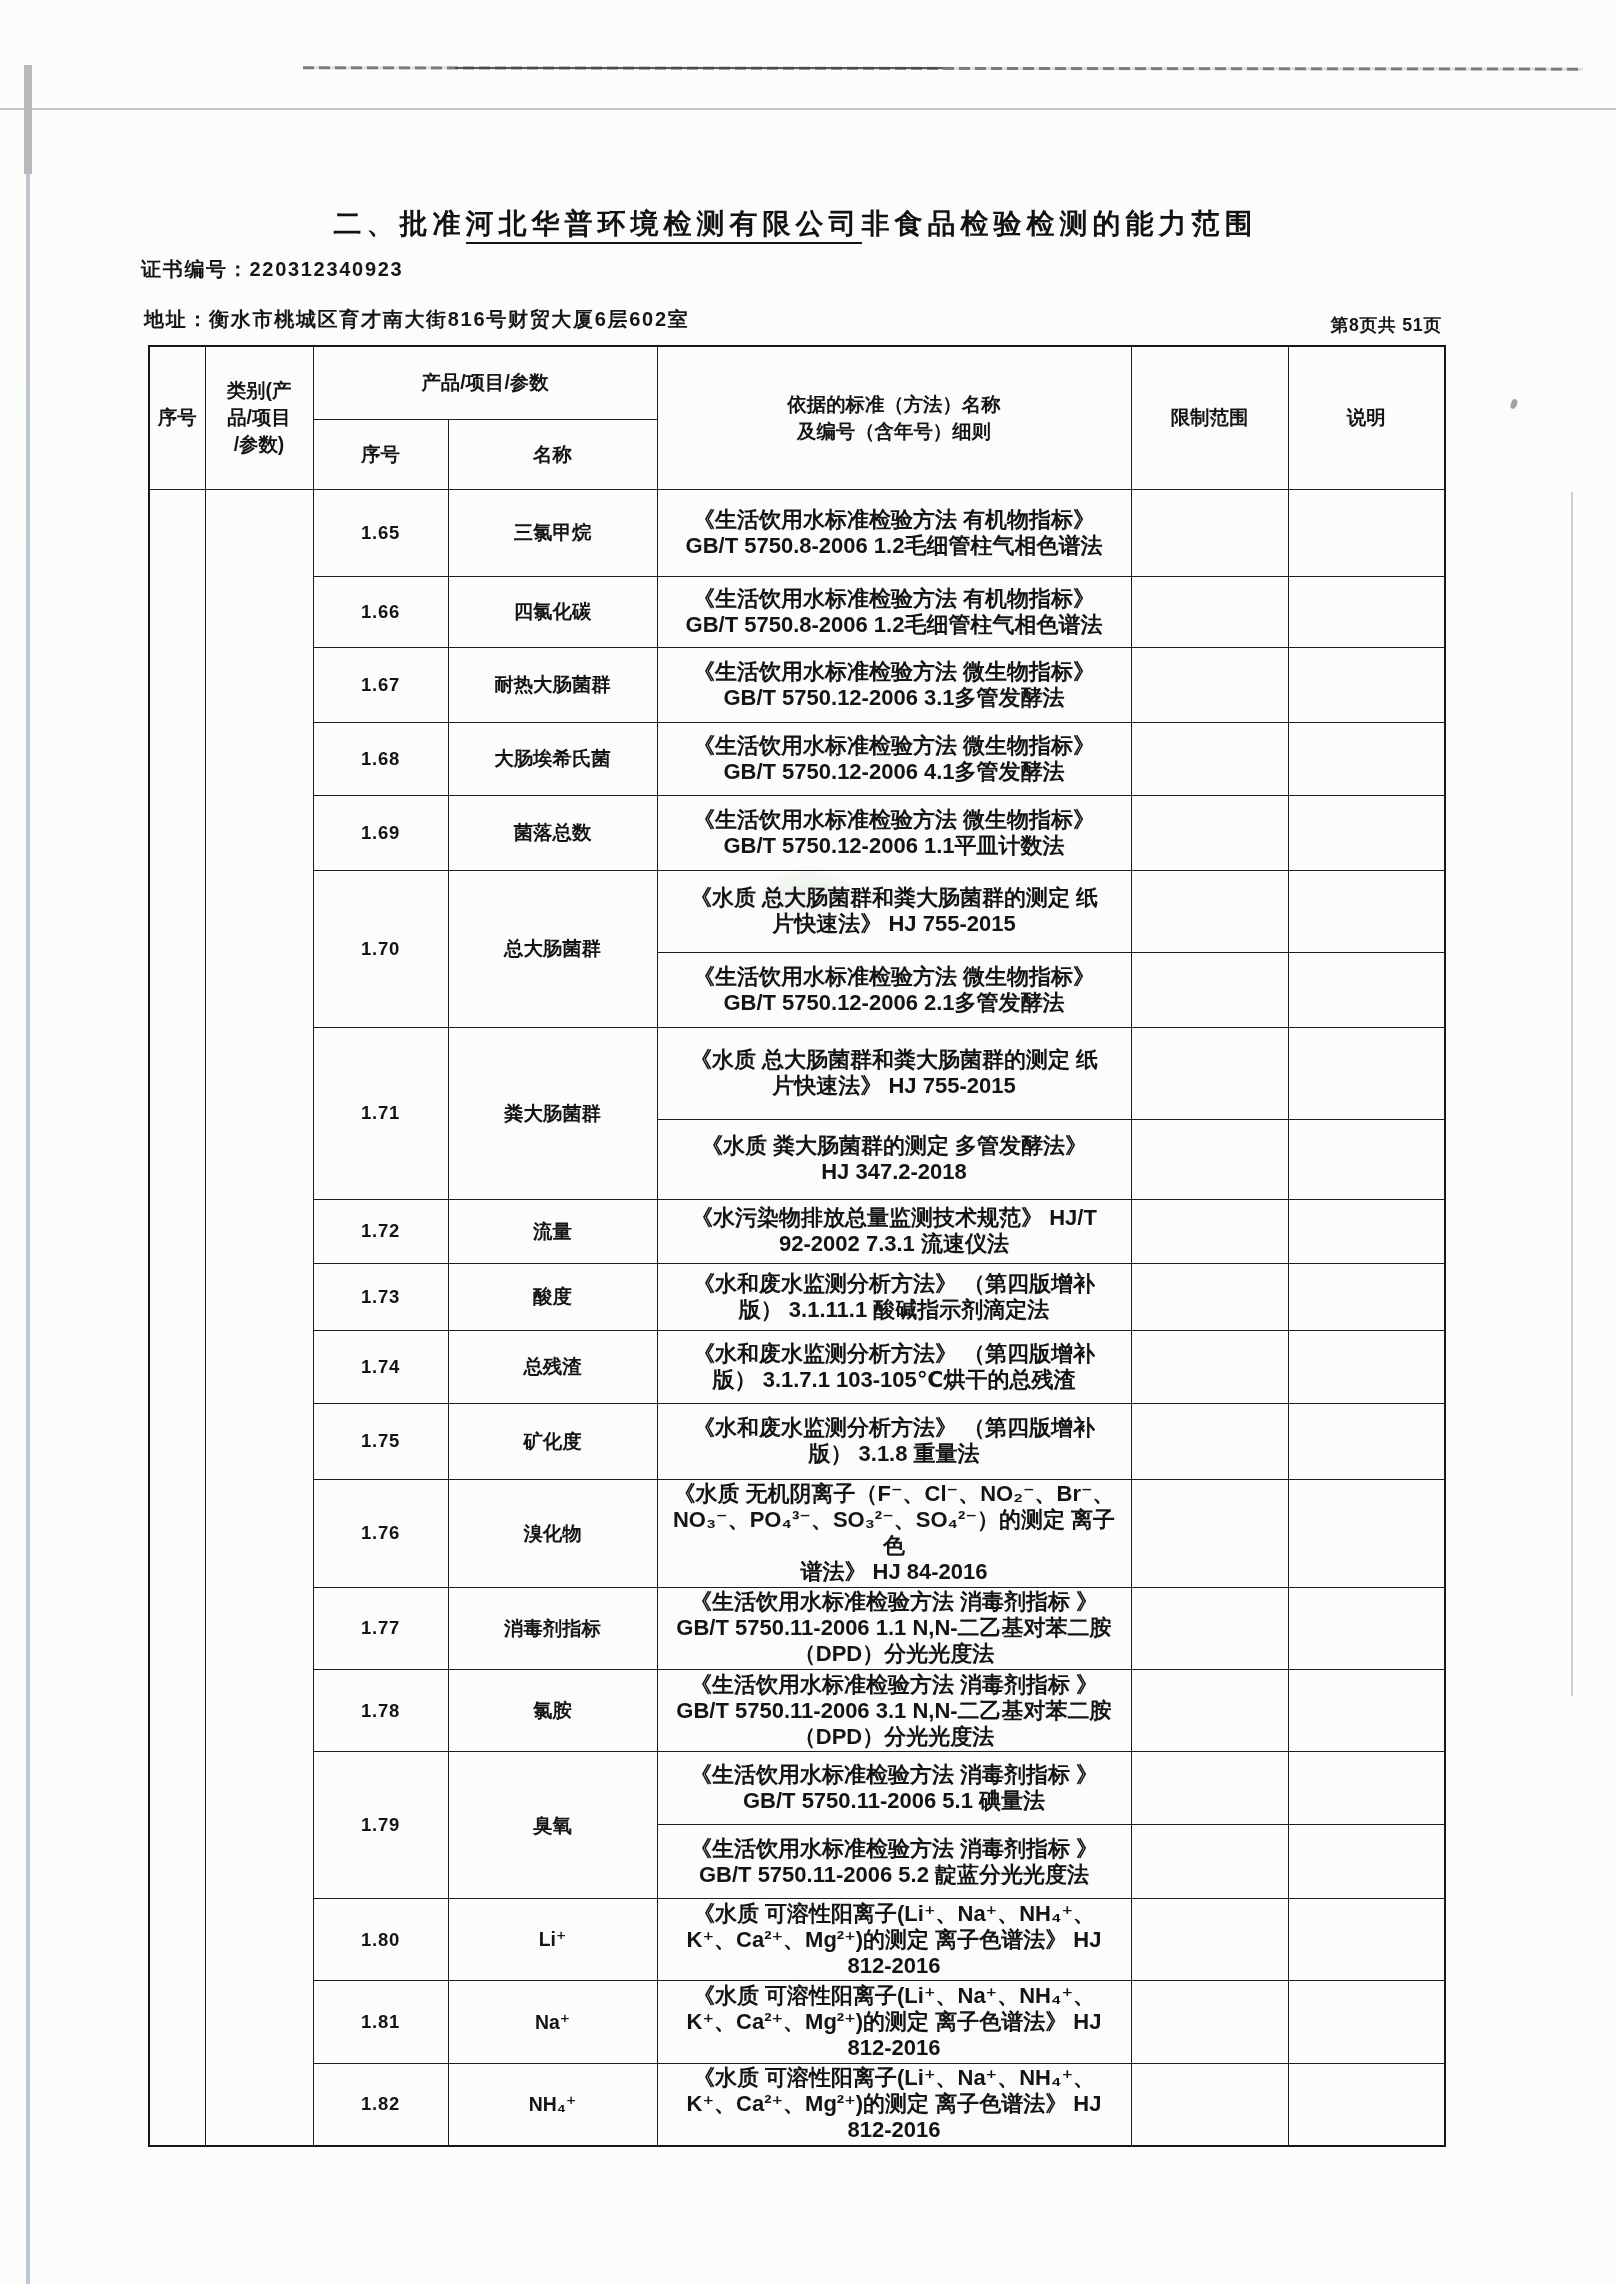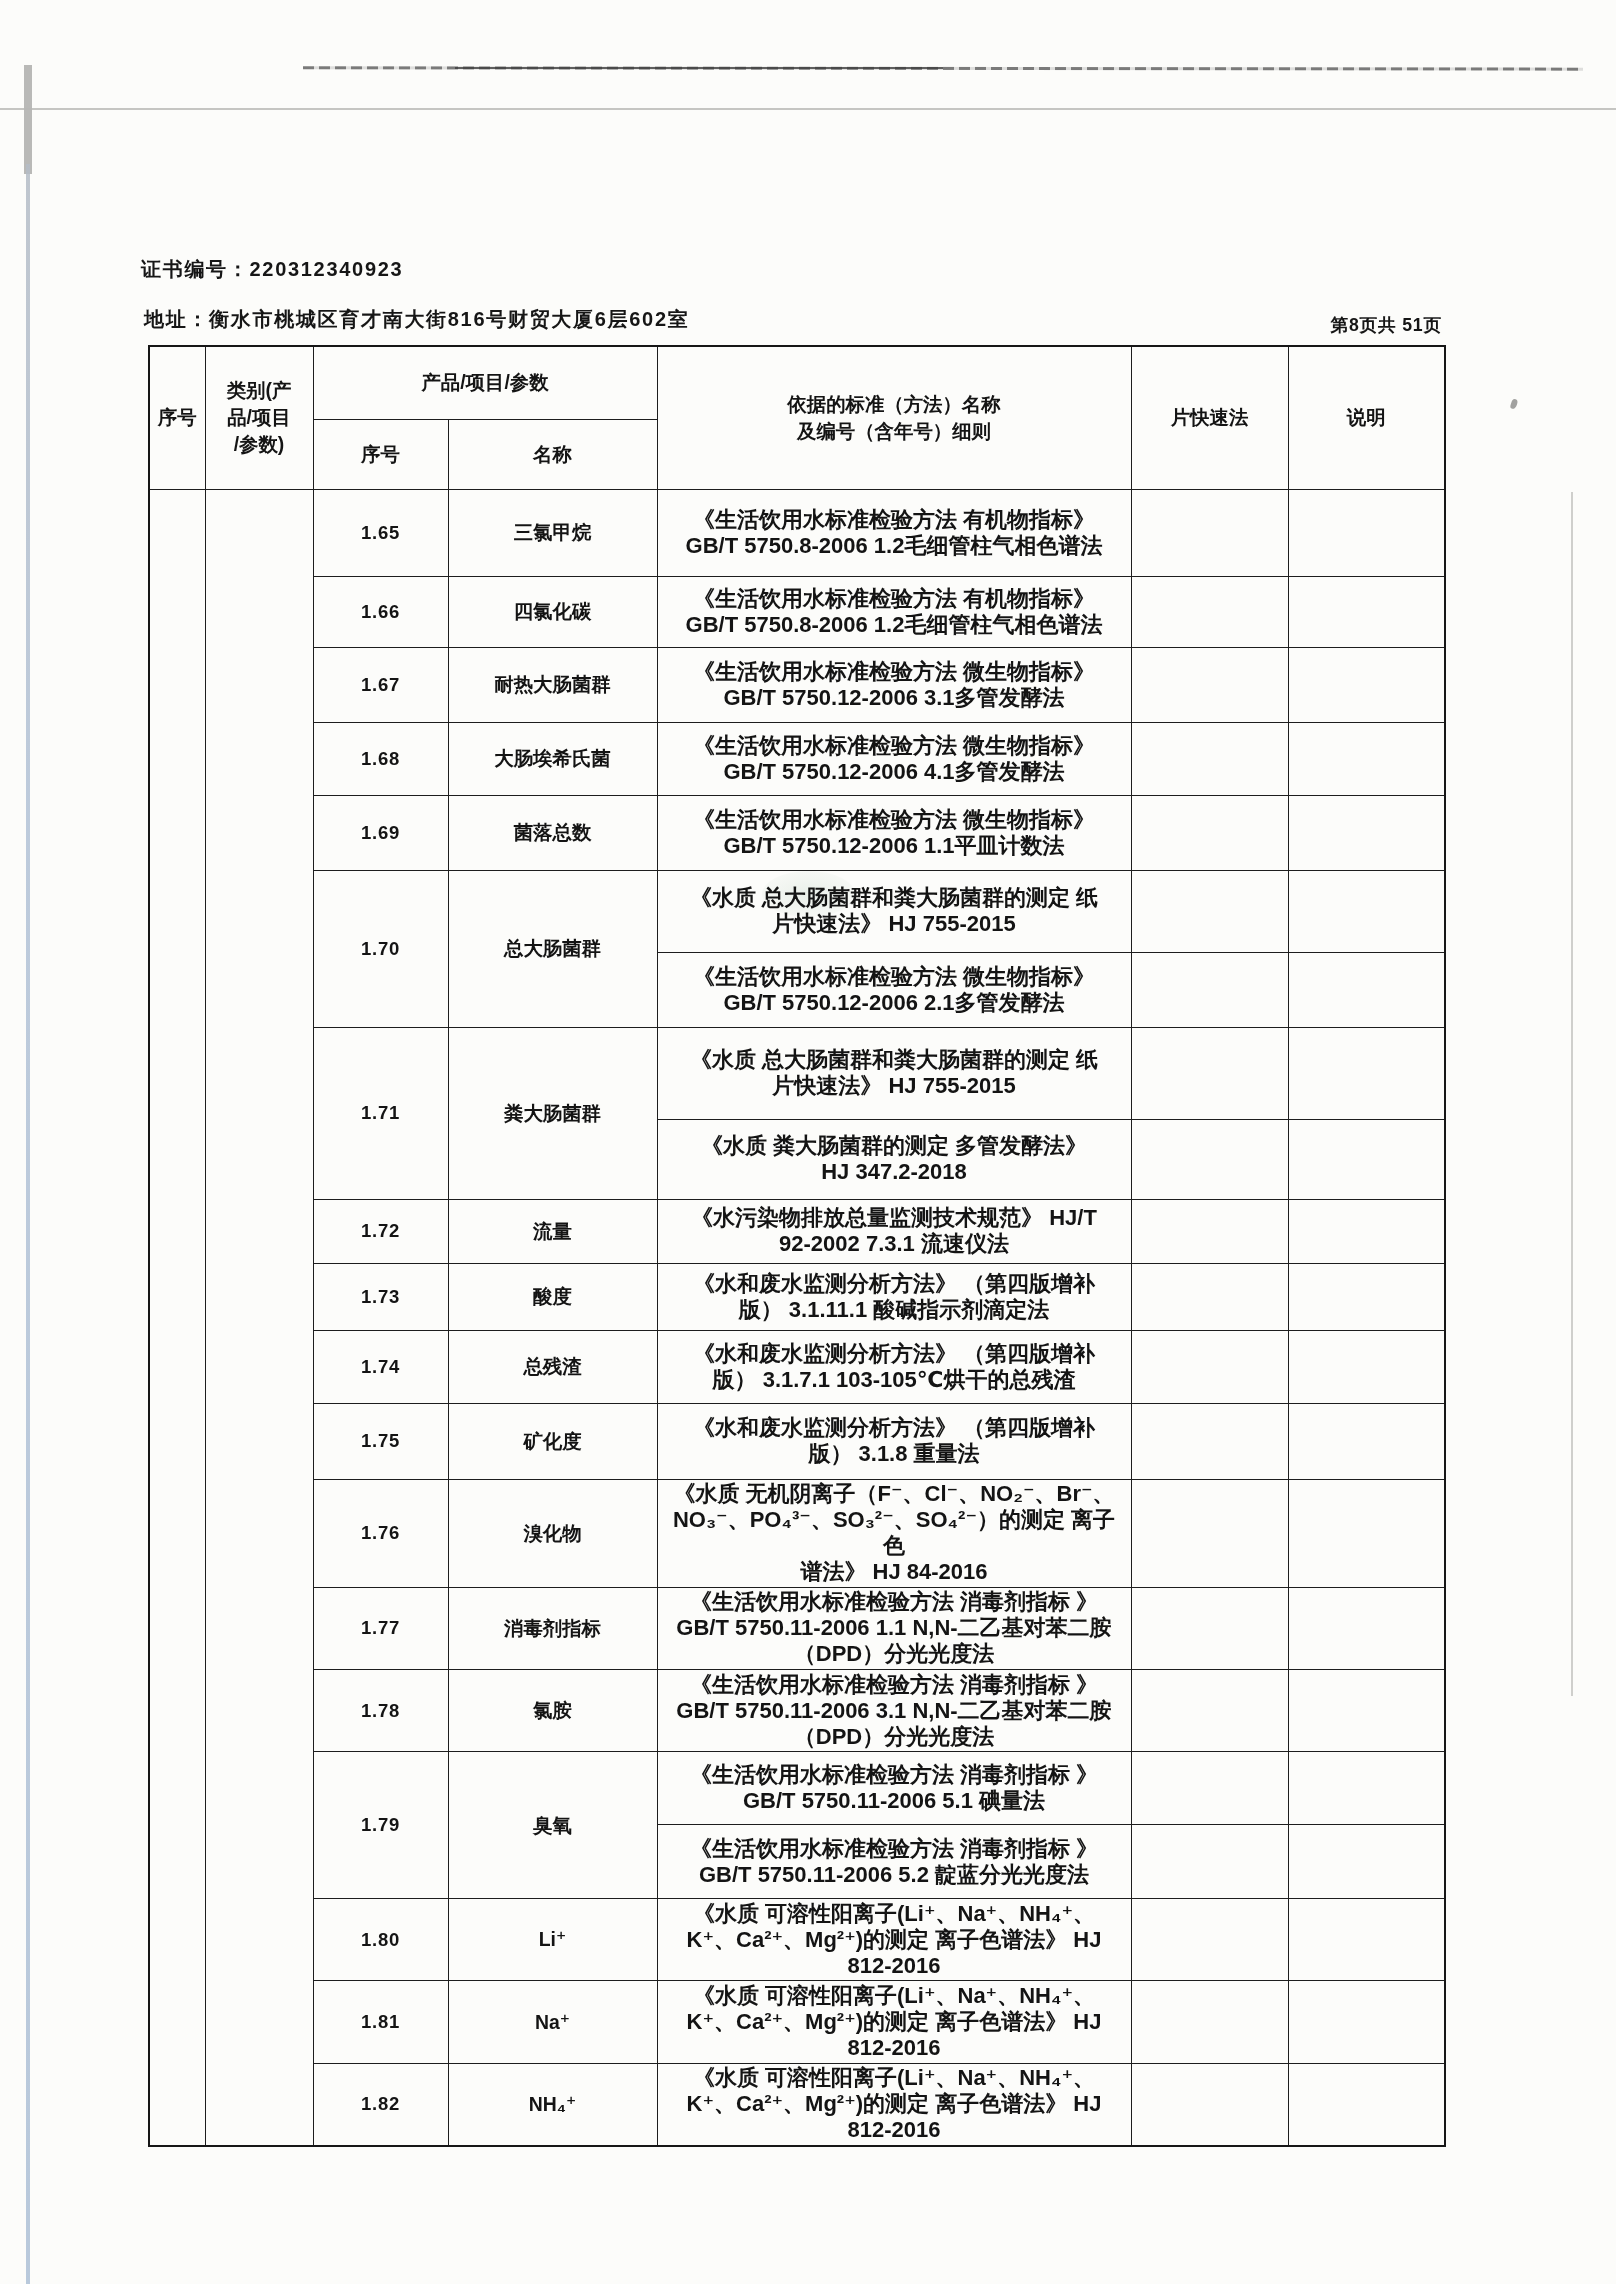--- a/index.html
+++ b/index.html
@@ -76,20 +76,21 @@
 
   <div class="art" id="edge-bar-top"></div>
   <div class="art" id="edge-line-left"></div>
   <div class="art" id="streak-top"></div>
   <div class="art" id="streak-top-dark"></div>
   <div class="art" id="hairline-top"></div>
   <div class="art" id="right-shadow"></div>
   <div class="art" id="speck-comma"></div>
   <div class="art" id="smudge-green"></div>
 
+  <div id="doc-title"><span>二、批准</span><span class="u">河北华普环境检测有限公司</span><span>非食品检验检测的能力范围</span></div>
 
   <div id="cert-line">证书编号：220312340923</div>
   <div id="addr-line">地址：衡水市桃城区育才南大街816号财贸大厦6层602室</div>
   <div id="page-indicator">第8页共 51页</div>
 
   <table id="cap-table">
     <colgroup>
       <col style="width:56px">
         <col style="width:108px">
         <col style="width:135px">
@@ -100,21 +101,21 @@
     </colgroup>
     <thead>
       <tr class="hr1">
         <th rowspan="2">序号</th>
         <th rowspan="2" class="pre">类别(产
 品/项目
 /参数)</th>
         <th colspan="2">产品/项目/参数</th>
         <th rowspan="2" class="pre">依据的标准（方法）名称
 及编号（含年号）细则</th>
-        <th rowspan="2">片快速法</th>
+        <th rowspan="2">限制范围</th>
         <th rowspan="2">说明</th>
       </tr>
       <tr class="hr2">
         <th>序号</th>
         <th>名称</th>
       </tr>
     </thead>
     <tbody>
       <tr style="height:87px">
         <td rowspan="21"></td>

